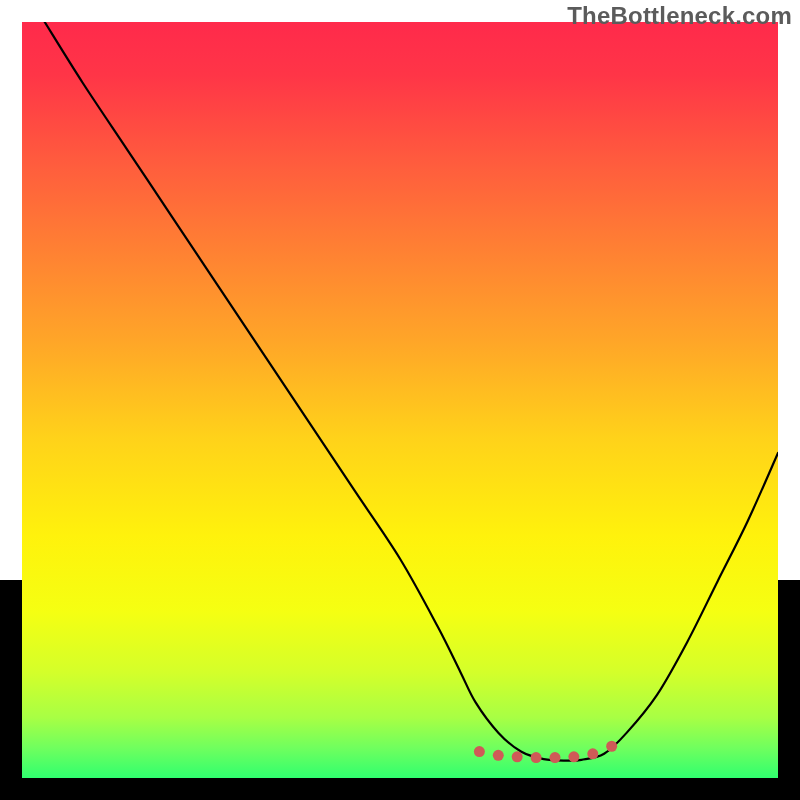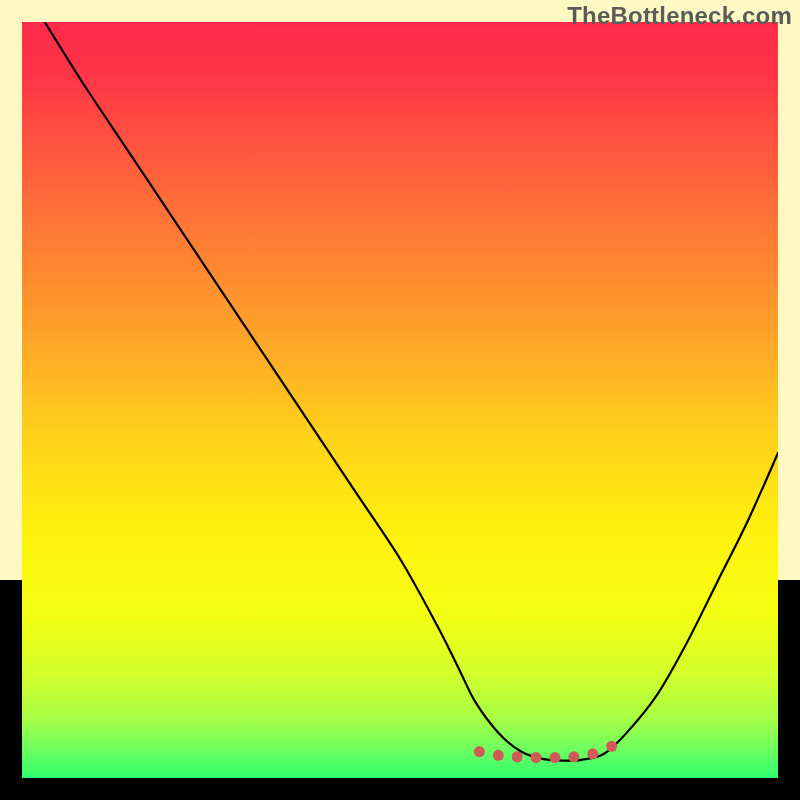--- a/index.html
+++ b/index.html
@@ -1,21 +1,21 @@
 <!DOCTYPE html>
 <html><head>
 <meta charset="utf-8">
 <style>
   * { margin: 0; padding: 0; box-sizing: border-box; }
   html, body { width: 800px; height: 800px; overflow: hidden; background: #000; }
   .frame {
     position: relative;
     width: 800px;
     height: 580px;
-    background: #fef9c3;
+    background: #ffffff;
   }
   .plot-area {
     position: absolute;
     left: 22px;
     top: 22px;
     width: 756px;
     height: 756px;
     overflow: hidden;
   }
   .watermark {

